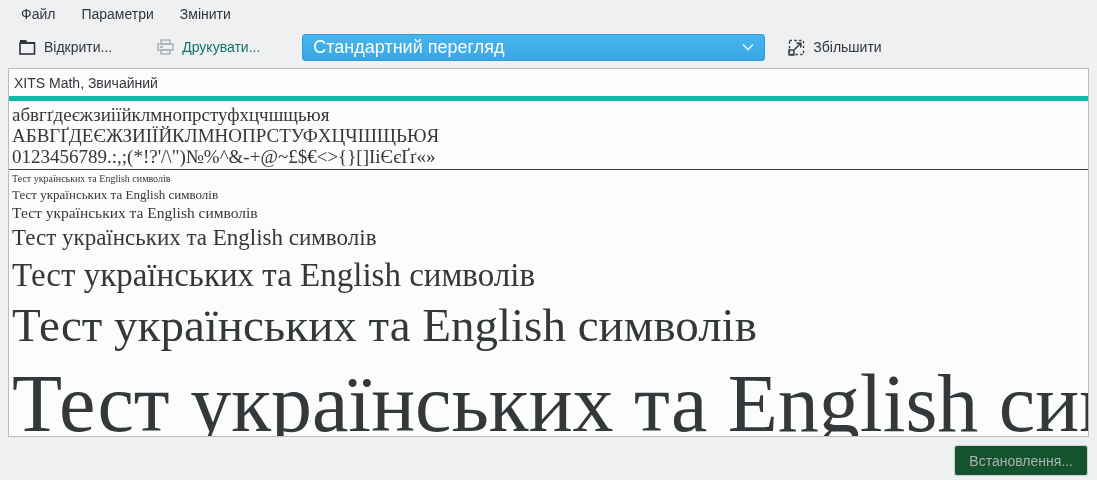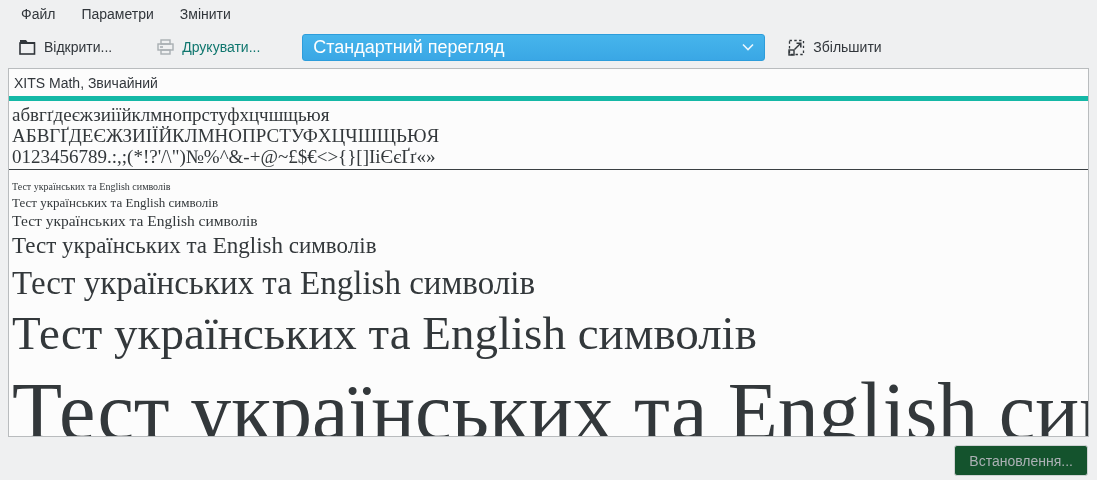--- a/index.html
+++ b/index.html
@@ -193,21 +193,21 @@
   <div class="preview-header">XITS Math, Звичайний</div>
 
   <div class="glyph-area">
     <div class="alpha-line">абвгґдеєжзиіїйклмнопрстуфхцчшщьюя</div>
     <div class="alpha-line">АБВГҐДЕЄЖЗИІЇЙКЛМНОПРСТУФХЦЧШЩЬЮЯ</div>
     <div class="alpha-line">0123456789.:,;(*!?'/\")№%^&amp;-+@~£$€&lt;&gt;{}[]ІіЄєҐґ«»</div>
   </div>
 
   <hr class="sep-line">
 
-  <div class="glyph-area" style="padding-top:9px;">
+  <div class="glyph-area" style="padding-top:1px;">
     <div class="sample s1">Тест українських та English символів</div>
     <div class="sample s2">Тест українських та English символів</div>
     <div class="sample s3">Тест українських та English символів</div>
     <div class="sample s4">Тест українських та English символів</div>
     <div class="sample s5">Тест українських та English символів</div>
     <div class="sample s6">Тест українських та English символів</div>
     <div class="sample s7">Тест українських та English символів</div>
   </div>
 </div>
 

